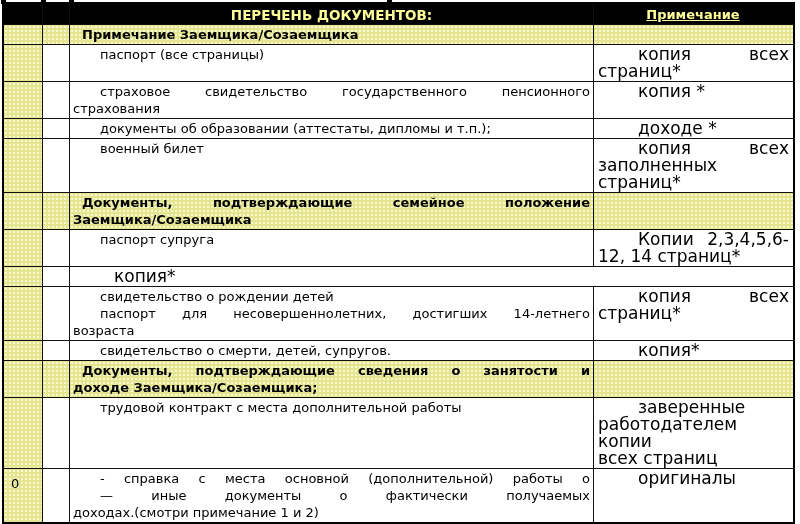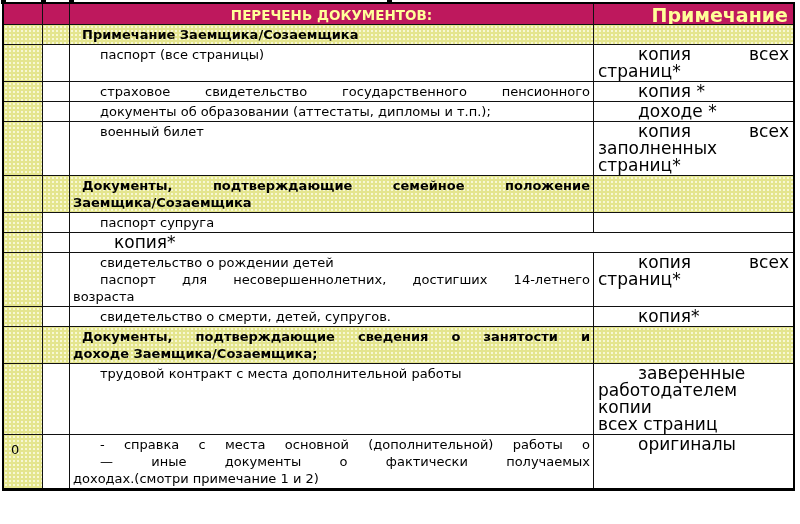--- a/index.html
+++ b/index.html
@@ -59,33 +59,33 @@
   }
   .line{
     text-align:justify;
     white-space:normal;
   }
   .line.first{text-indent:var(--ind);}
   .line.stretch{text-align-last:justify;}
   
   .hdr{
     display:flex;
-    background:#be185d;
+    background:#000000;
     border-bottom:1px solid #111;
     height:20px;
   }
   .hdr .cell{background:transparent;}
   .hdr .num-cell,.hdr .mark-cell{background-image:none;background-color:transparent;padding:0;}
   .hdr-title{
     color:#ffff99;font-weight:bold;font-size:13.5px;line-height:20px;
     text-align:center;
   }
   .hdr .note-cell{
-    color:#ffff99;font-weight:bold;font-size:19px;line-height:20px;
-    text-align:right;padding-right:5px;
+    color:#ffff99;font-weight:bold;font-size:13px;line-height:20px;
+    text-align:center;padding-right:5px;text-decoration:underline;
   }
   
   .row.section .cell{
     background-color:#e4e58e;
     background-image:radial-gradient(circle,#f7f8d4 26%,rgba(0,0,0,0) 30%);
     background-size:4px 4px;
   }
   .row.section .doc-cell{
     font-weight:bold;
     --ind:9px;
@@ -124,20 +124,21 @@
         <div class="cell note-cell">
           <div class="line first stretch">копия всех</div>
           <div class="line">страниц*</div>
         </div>
       </div>
       <div class="row item">
         <div class="cell num-cell"></div>
         <div class="cell mark-cell"></div>
         <div class="cell doc-cell">
           <div class="line first stretch">страховое свидетельство государственного пенсионного</div>
+          <div class="line">страхования</div>
         </div>
         <div class="cell note-cell">
           <div class="line first">копия *</div>
         </div>
       </div>
       <div class="row item">
         <div class="cell num-cell"></div>
         <div class="cell mark-cell"></div>
         <div class="cell doc-cell">
           <div class="line first">документы об образовании (аттестаты, дипломы и т.п.);</div>
@@ -164,20 +165,24 @@
           <div class="line first stretch">Документы, подтверждающие семейное положение</div>
           <div class="line">Заемщика/Созаемщика</div>
         </div>
         <div class="cell note-cell"></div>
       </div>
       <div class="row item">
         <div class="cell num-cell"></div>
         <div class="cell mark-cell"></div>
         <div class="cell doc-cell">
           <div class="line first">паспорт супруга</div>
+        </div>
+        <div class="cell note-cell">
+          <div class="line first stretch">Копии 2,3,4,5,6-</div>
+          <div class="line">12, 14 страниц*</div>
         </div>
       </div>
       <div class="row item">
         <div class="cell num-cell"></div>
         <div class="cell mark-cell"></div>
         <div class="cell note-cell">
           <div class="line first">копия*</div>
         </div>
       </div>
       <div class="row item">

